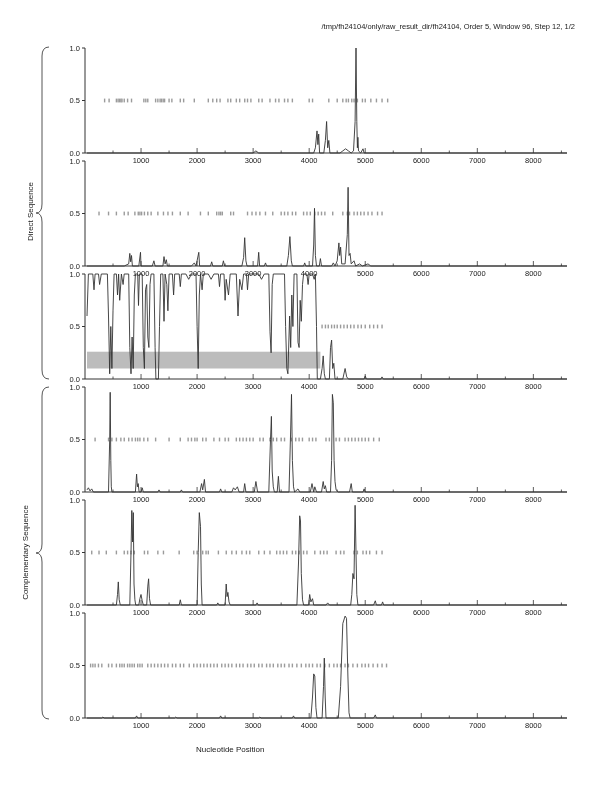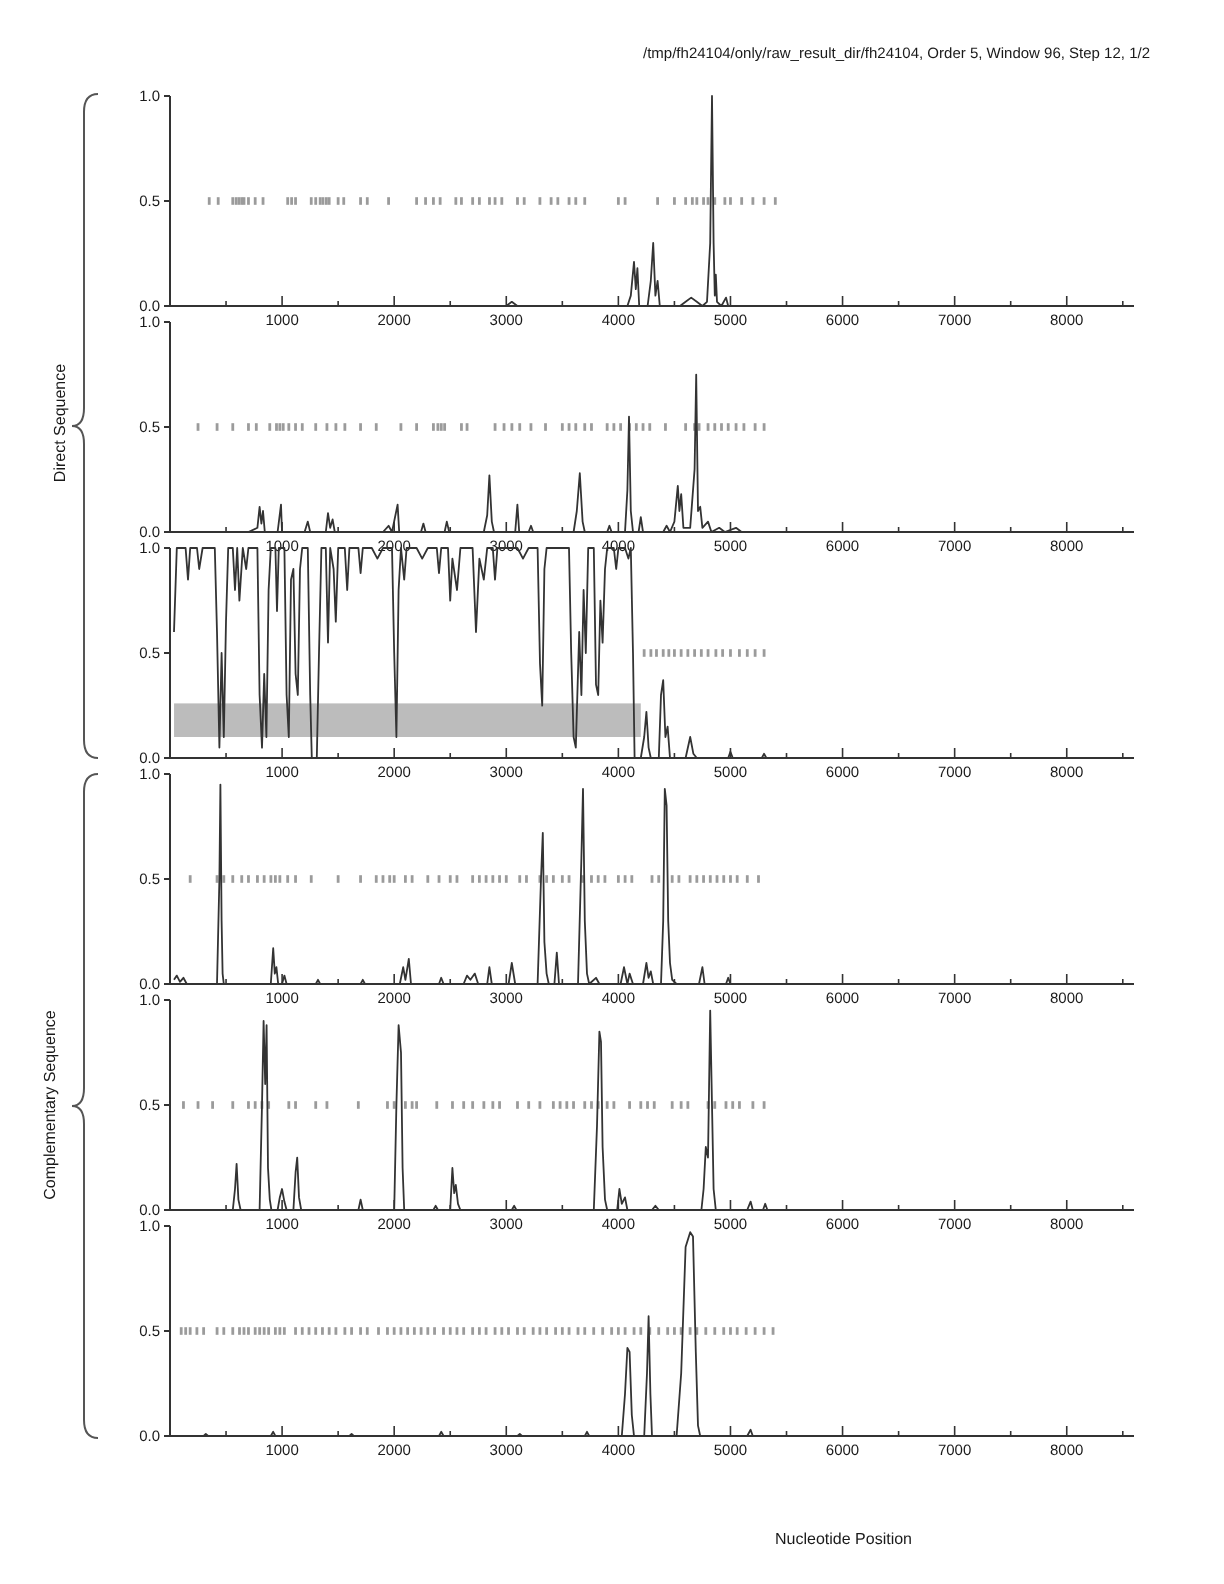--- a/index.html
+++ b/index.html
@@ -1,19 +1,19 @@
 <!DOCTYPE html>
 <html><head>
 <meta charset="utf-8">
 <style>
   html,body{margin:0;padding:0;background:#fff;}
   .page{position:relative;width:612px;height:792px;background:#ffffff;overflow:hidden;
         font-family:"Liberation Sans",sans-serif;color:#111;}
   .title{position:absolute;top:22px;right:37px;font-size:7.5px;color:#1a1a1a;white-space:nowrap;}
-  .xlabel{position:absolute;top:765px;left:196px;width:260px;text-align:right;font-size:8px;color:#1a1a1a;}
+  .xlabel{position:absolute;top:745px;left:196px;width:260px;text-align:left;font-size:8px;color:#1a1a1a;}
   .vlabel{position:absolute;transform:rotate(-90deg);text-align:center;font-size:8px;color:#1a1a1a;white-space:nowrap;}
   .vlabel.direct{width:140px;left:-40px;top:207px;}
   .vlabel.comp{width:170px;left:-60px;top:548px;}
   svg text{font-family:"Liberation Sans",sans-serif;}
 </style>
 </head>
 <body>
 
 <div class="page">
   <div class="title">/tmp/fh24104/only/raw_result_dir/fh24104, Order 5, Window 96, Step 12, 1/2</div>

